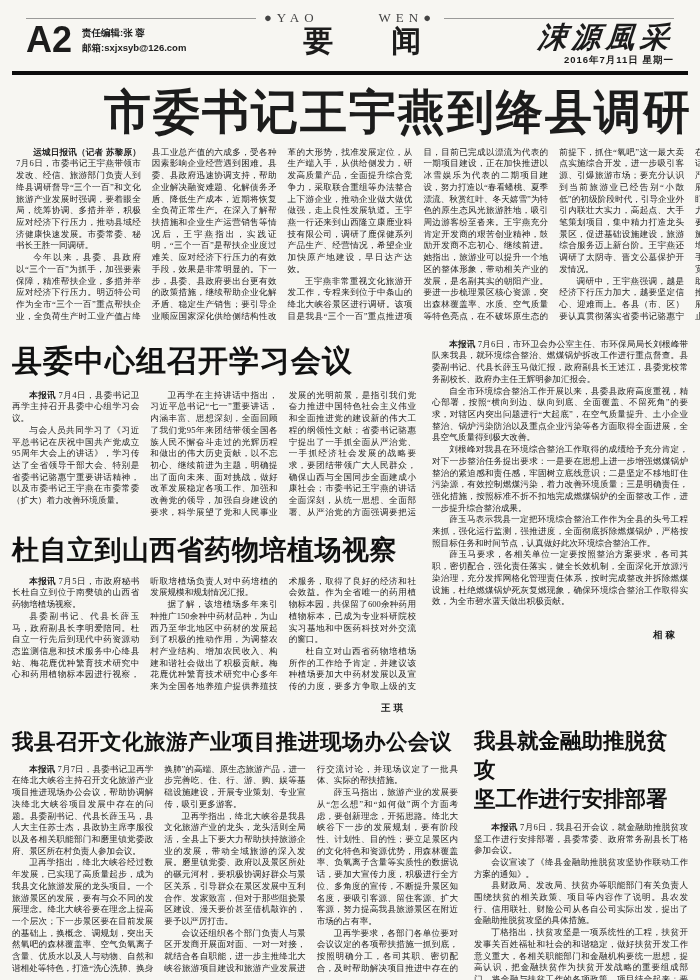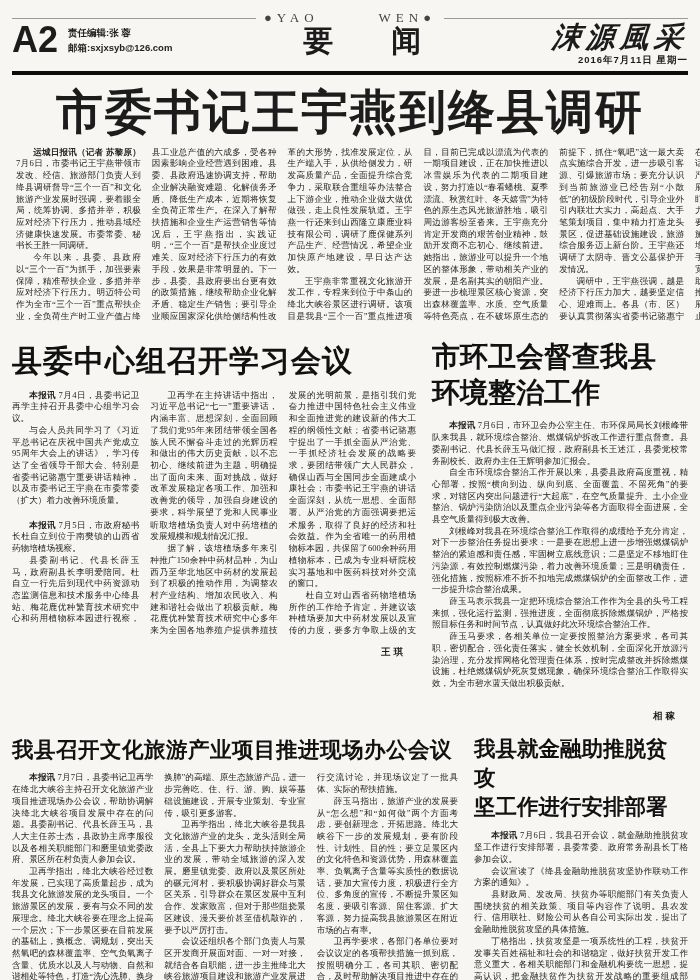--- a/index.html
+++ b/index.html
@@ -1,36 +1,36 @@
 <!DOCTYPE html>
 <html><head>
 <meta charset="utf-8">
 <style>
   html,body{margin:0;padding:0;background:#e9e8e5;}
   .page{position:relative;width:700px;height:980px;margin:0 auto;background:#f7f6f2;color:#1c1c1c;overflow:hidden;
         font-family:"Liberation Serif","DejaVu Serif",serif;}
   
-  .hdr{padding:10px 12px 0;}
+  .hdr{padding:10px 26px 0;}
   .pinyin-row{display:flex;align-items:center;gap:8px;height:16px;}
   .pinyin-row .rule{flex:1;height:1px;background:#9a9a99;}
   .pinyin{font-family:"Liberation Serif",serif;font-size:13px;letter-spacing:5px;color:#444;white-space:nowrap;}
   .hdr-main{display:flex;justify-content:space-between;align-items:flex-start;margin-top:-4px;}
   .hdr-left{display:flex;align-items:center;gap:10px;}
   .page-code{font-family:"Liberation Sans","DejaVu Sans",sans-serif;font-weight:900;font-size:36px;line-height:1;}
   .editor-box{font-family:"Liberation Sans","DejaVu Sans",sans-serif;font-size:9.5px;font-weight:bold;line-height:1.6;color:#222;}
   .sec-title{display:flex;gap:58px;font-weight:bold;font-size:30px;line-height:1.1;margin-top:2px;
              font-family:"Liberation Serif","DejaVu Serif",serif;}
   .hdr-right{text-align:right;}
   .masthead{font-family:"DejaVu Serif","Liberation Serif",serif;font-style:italic;font-weight:bold;font-size:29px;
             letter-spacing:5px;line-height:1.05;transform:skewX(-4deg);}
   .dateline{font-family:"Liberation Sans","DejaVu Sans",sans-serif;font-size:9.5px;font-weight:bold;margin-top:2px;letter-spacing:1px;}
   .thick-rule{height:4px;background:#0d0d0d;margin:4px 12px 0;}
   
   .headline-xl{font-family:"Liberation Sans","DejaVu Sans",sans-serif;font-weight:900;font-size:47px;line-height:1.05;
-               text-align:center;margin:12px 8px 10px;letter-spacing:2px;}
+               text-align:right;margin:12px 8px 10px;letter-spacing:2px;}
   h2{font-family:"Liberation Sans","DejaVu Sans",sans-serif;font-weight:900;margin:0;color:#111;}
   .h-a2{font-size:30px;letter-spacing:1px;margin:2px 0 8px;}
   .h-a3{font-size:28px;line-height:1.28;margin:0 0 10px;}
   .h-a4{font-size:27px;letter-spacing:.5px;margin:12px 0 8px;}
   .h-a5{font-size:21.5px;letter-spacing:.5px;margin:2px 0 8px;}
   .h-a6{font-size:21.5px;line-height:1.35;margin:2px 0 8px;}
   
   .body{font-size:8.6px;line-height:11.7px;text-align:justify;overflow:hidden;color:#242424;}
   .body p{margin:0;text-indent:2em;}
   .body b{font-family:"Liberation Sans","DejaVu Sans",sans-serif;}
@@ -94,34 +94,31 @@
     <div>
       <section>
         <h2 class="h-a2">县委中心组召开学习会议</h2>
         <div class="body cols3 b-a2">
           <p><b>本报讯</b><span> 7月4日，县委书记卫再学主持召开县委中心组学习会议。</span></p>
         <p>与会人员共同学习了《习近平总书记在庆祝中国共产党成立95周年大会上的讲话》，学习传达了全省领导干部大会、特别是省委书记骆惠宁重要讲话精神，以及市委书记王宇燕在市委常委（扩大）着力改善环境质量。</p>
             <p>卫再学在主持讲话中指出，习近平总书记“七一”重要讲话，内涵丰富、思想深刻，全面回顾了我们党95年来团结带领全国各族人民不懈奋斗走过的光辉历程和做出的伟大历史贡献，以不忘初心、继续前进为主题，明确提出了面向未来、面对挑战，做好改革发展稳定各项工作、加强和改善党的领导，加强自身建设的要求，科学展望了党和人民事业发展的光明前景，是指引我们党奋力推进中国特色社会主义伟业和全面推进党的建设新的伟大工程的纲领性文献；省委书记骆惠宁提出了一手抓全面从严治党、一手抓经济社会发展的战略要求，要团结带领广大人民群众，确保山西与全国同步全面建成小康社会；市委书记王宇燕的讲话全面深刻，从统一思想、全面部署、从严治党的方面强调要把运城的事情办好，工作做好，大局维护好，给省委交一份满意的答卷。</p>
           </div>
       </section>
       <section>
+        <h2 class="h-a4">杜自立到山西省药物培植场视察</h2>
         <div class="body cols3 b-a4">
           <p><b>本报讯</b><span> 7月5日，市政府秘书长杜自立到位于南樊镇的山西省药物培植场视察。</span></p>
         <p>县委副书记、代县长薛玉马，政府副县长李明爱陪同。杜自立一行先后到现代中药资源动态监测信息和技术服务中心绛县站、梅花鹿优种繁育技术研究中心和药用植物标本园进行视察，听取培植场负责人对中药培植的发展规模和规划情况汇报。</p>
             <p>据了解，该培植场多年来引种推广150余种中药材品种，为山西乃至华北地区中药材的发展起到了积极的推动作用，为调整农村产业结构、增加农民收入、构建和谐社会做出了积极贡献。梅花鹿优种繁育技术研究中心多年来为全国各地养殖户提供养殖技术服务，取得了良好的经济和社会效益。作为全省唯一的药用植物标本园，共保留了600余种药用植物标本，已成为专业科研院校实习基地和中医药科技对外交流的窗口。</p>
             <p>杜自立对山西省药物培植场所作的工作给予肯定，并建议该种植场要加大中药材发展以及宣传的力度，要多方争取上级的支持，加大促进中药材种植业的发展；要加强技术支持，进行中药材专业化种植、专业化推广；要发挥好种植基地的效应，扩大种植的规模，促进中药种植稳步发展。</p>
           </div>
         <div class="byline">王琪</div>
       </section>
     </div>
     <section>
-      <h2 class="h-a3">
-        <span>市环卫会督查我县</span><br>
-        <span>环境整治工作</span>
-      </h2>
       <div class="body b-a3">
         <p><b>本报讯</b><span> 7月6日，市环卫会办公室主任、市环保局局长刘根峰带队来我县，就环境综合整治、燃煤锅炉拆改工作进行重点督查。县委副书记、代县长薛玉马做汇报，政府副县长王述江，县委党校常务副校长、政府办主任王辉明参加汇报会。</span></p>
       <p>自全市环境综合整治工作开展以来，县委县政府高度重视，精心部署，按照“横向到边、纵向到底、全面覆盖、不留死角”的要求，对辖区内突出问题进行“大起底”，在空气质量提升、土小企业整治、锅炉污染防治以及重点企业污染等各方面取得全面进展，全县空气质量得到极大改善。</p>
           <p>刘根峰对我县在环境综合整治工作取得的成绩给予充分肯定，对下一步整治任务提出要求：一是要在思想上进一步增强燃煤锅炉整治的紧迫感和责任感，牢固树立底线意识；二是坚定不移地盯住污染源，有效控制燃煤污染，着力改善环境质量；三是明确责任，强化措施，按照标准不折不扣地完成燃煤锅炉的全面整改工作，进一步提升综合整治成果。</p>
           <p>薛玉马表示我县一定把环境综合整治工作作为全县的头号工程来抓，强化运行监测，强推进度，全面彻底拆除燃煤锅炉，严格按照目标任务和时间节点，认真做好此次环境综合整治工作。</p>
           <p>薛玉马要求，各相关单位一定要按照整治方案要求，各司其职，密切配合，强化责任落实，健全长效机制，全面深化开放源污染治理，充分发挥网格化管理责任体系，按时完成整改并拆除燃煤设施，杜绝燃煤锅炉死灰复燃现象，确保环境综合整治工作取得实效，为全市碧水蓝天做出积极贡献。</p>
         </div>
       <div class="byline">相稼</div>
     </section>
   </div>

